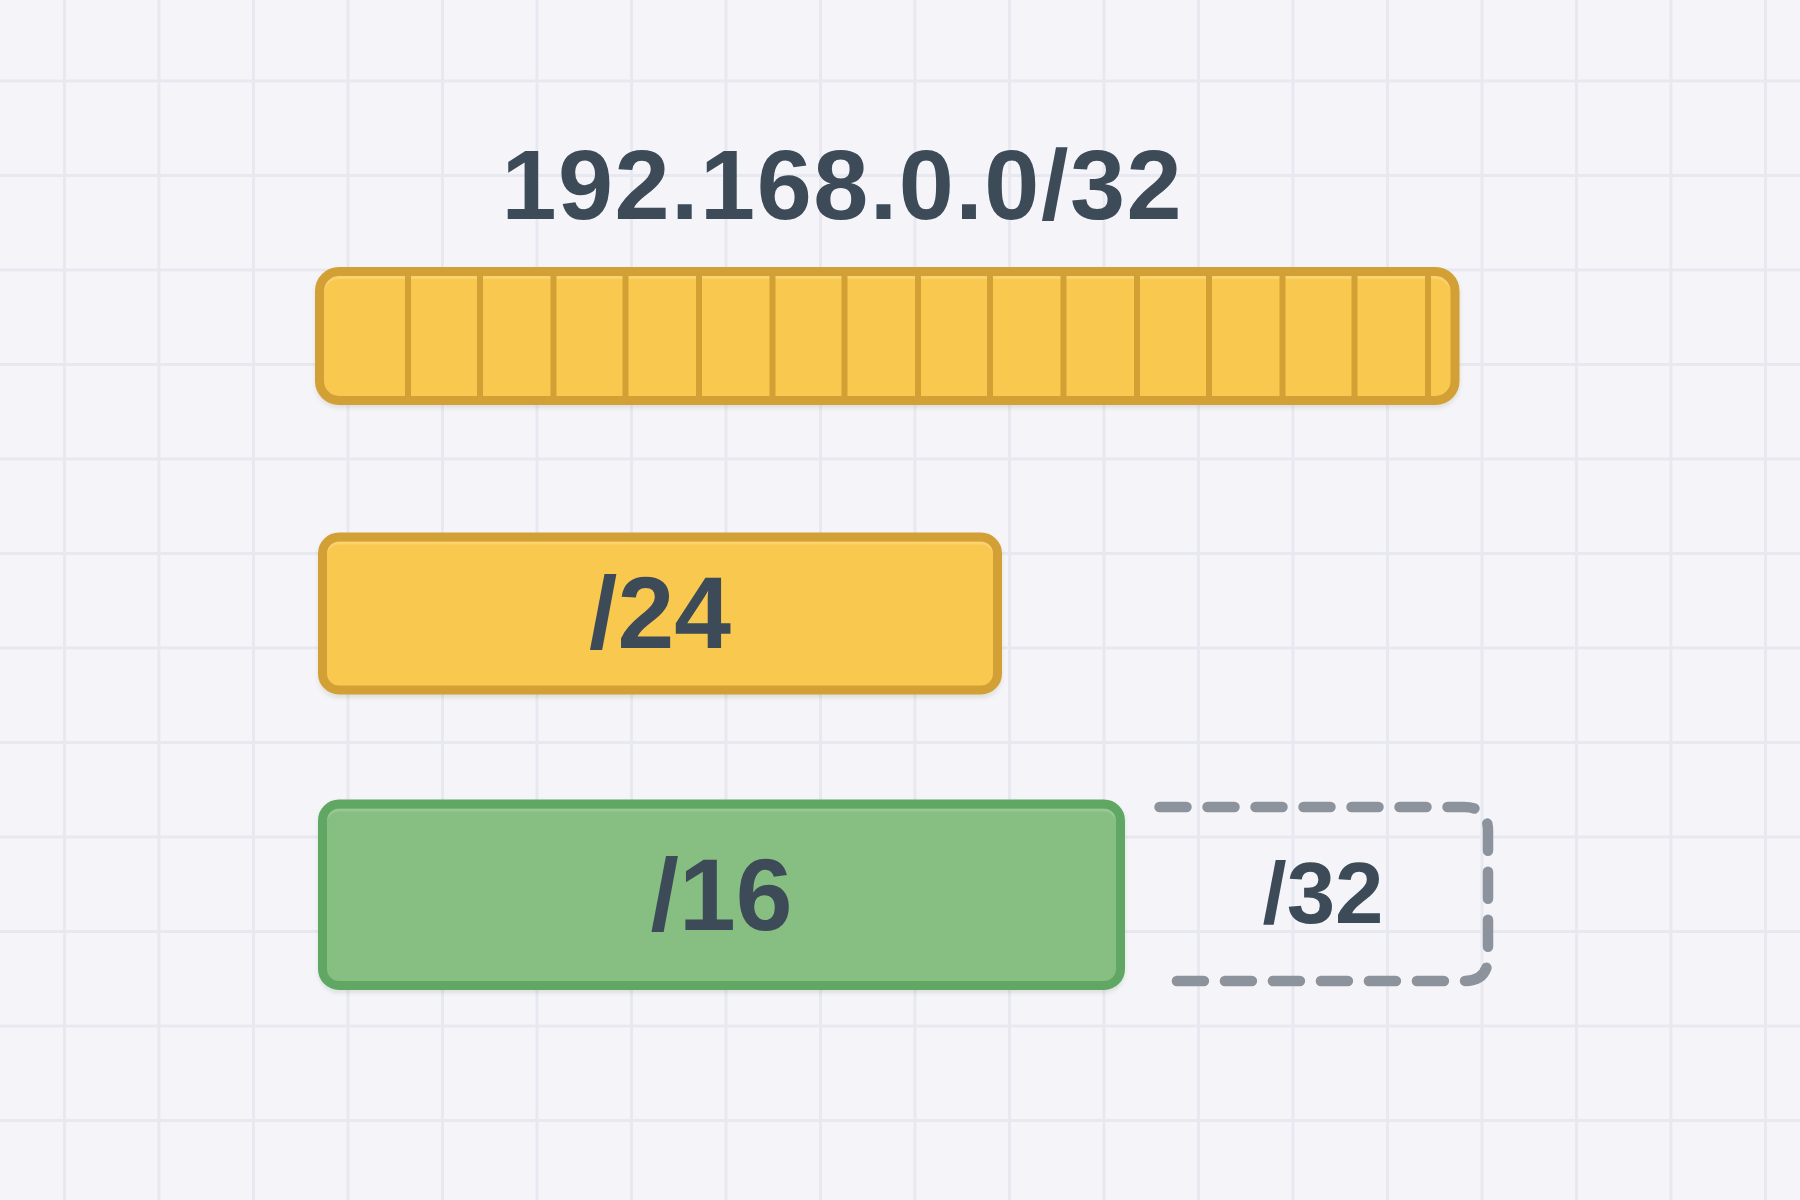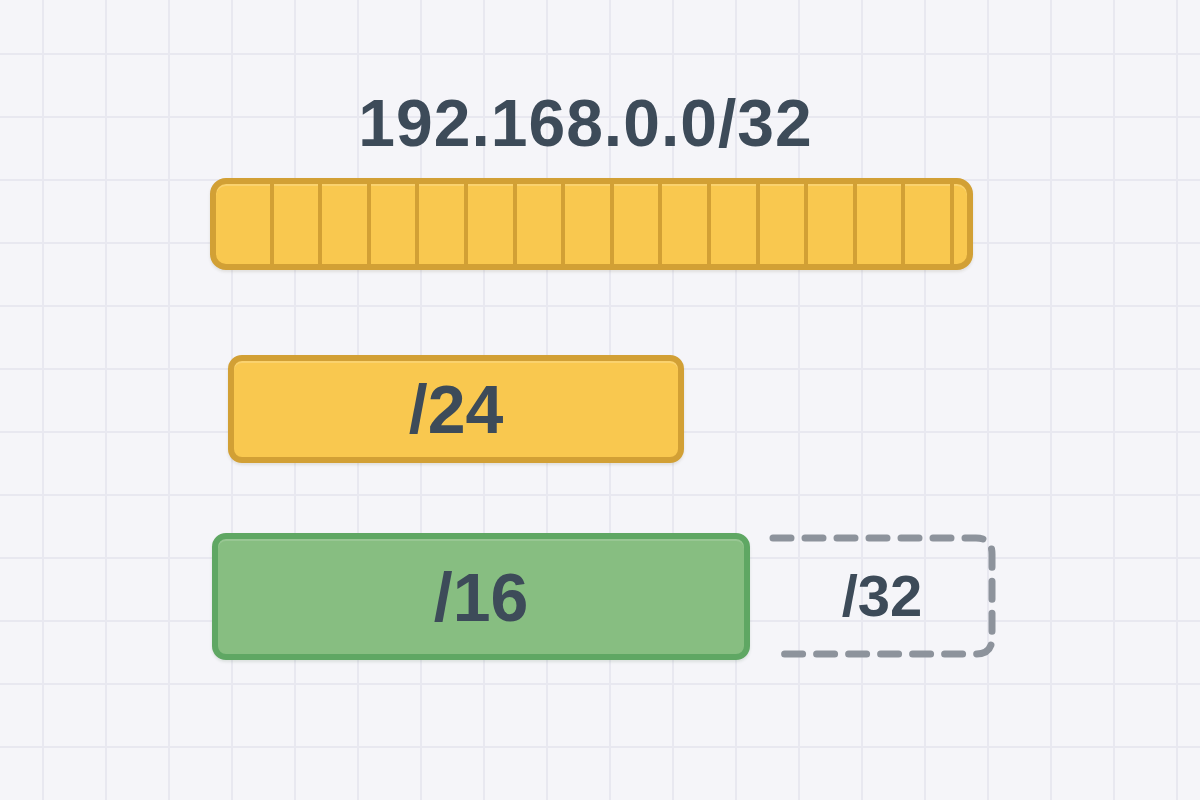--- a/index.html
+++ b/index.html
@@ -36,21 +36,20 @@
     position: absolute;
     left: 0;
     top: 90px;
     width: 1123px;
     text-align: center;
     font-size: 66px;
     line-height: 1;
     font-weight: 700;
     letter-spacing: 1px;
     color: var(--text);
-    margin-left: 24px;
   }
   .bar {
     position: absolute;
     display: flex;
     align-items: center;
     justify-content: center;
   }
   .bar-full {
     left: 210px;
     top: 178px;
@@ -65,21 +64,21 @@
   .cells {
     display: flex;
     width: 100%;
     height: 100%;
   }
   .cell { flex: 1 1 0; }
   .cell + .cell { border-left: 4px solid var(--yellow-border); }
   .cell:first-child { flex-grow: 1.2; }
   .cell:last-child { flex: 0 0 17px; }
   .bar-24 {
-    left: 228px;
+    left: 212px;
     top: 355px;
     width: 456px;
     height: 108px;
     background: var(--yellow-fill);
     border: 6px solid var(--yellow-border);
     border-radius: 14px;
     box-shadow: 0 2px 3px rgba(80, 70, 30, 0.12), inset 0 2px 0 rgba(255,255,255,0.18);
   }
   .bar-16 {
     left: 212px;

